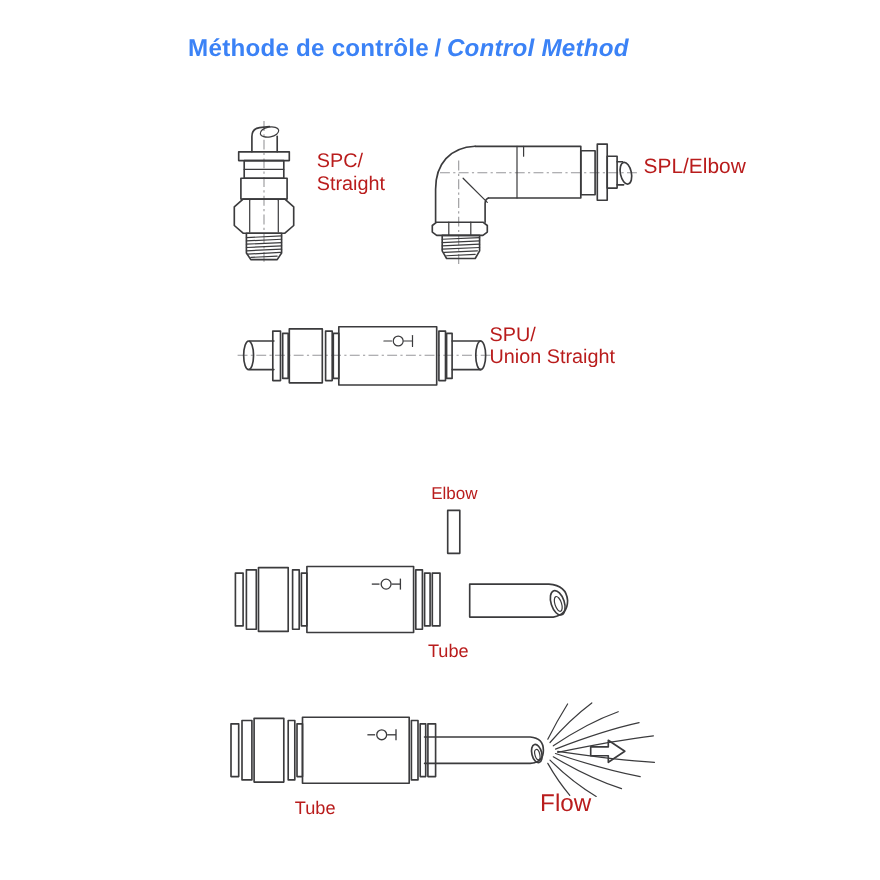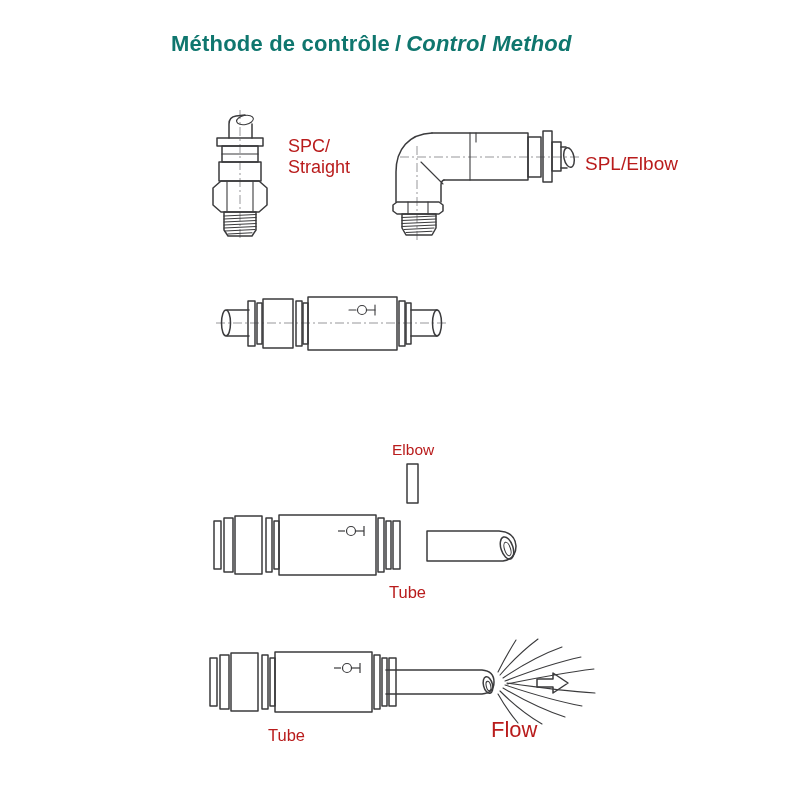--- a/index.html
+++ b/index.html
@@ -1,25 +1,25 @@
 <!DOCTYPE html>
 <html><head>
 <meta charset="utf-8">
 <style>
   html,body{margin:0;padding:0;}
   body{width:800px;height:800px;background:#ffffff;position:relative;overflow:hidden;
        font-family:"Liberation Sans",sans-serif;}
   .page{position:absolute;inset:0;background:#ffffff;}
   .title{position:absolute;left:171px;top:31px;font-size:22px;font-weight:bold;
-         color:#0f766e;letter-spacing:.2px;white-space:nowrap;}
+         color:#3b82f6;letter-spacing:.2px;white-space:nowrap;}
   .title .sep{margin:0 5px;}
   .title .en{font-style:italic;}
   .lbl{position:absolute;color:#b91c1c;white-space:nowrap;}
   #lbl-spc{left:288px;top:136px;font-size:18px;line-height:21px;}
-  #lbl-spl{left:585px;top:141px;font-size:19px;margin-top:12px;}
+  #lbl-spl{left:585px;top:141px;font-size:19px;}
   #lbl-spu{left:445px;top:294px;font-size:18px;line-height:20px;}
   #lbl-stop{left:392px;top:441px;font-size:15.5px;}
   #lbl-tube-mid{left:389px;top:583px;font-size:16.5px;}
   #lbl-tube-bottom{left:268px;top:726px;font-size:16.5px;}
   #lbl-flow{left:491px;top:717px;font-size:22px;}
   svg.art{position:absolute;left:0;top:0;}
   .ln{fill:none;stroke:#3b3b3d;stroke-width:1.5;stroke-linejoin:round;stroke-linecap:round;}
   .thin{stroke-width:1.1;}
   .cl{fill:none;stroke:#97979a;stroke-width:1;stroke-dasharray:9 3 2 3;}
   .flowln{fill:none;stroke:#3b3b3d;stroke-width:1.1;stroke-linecap:round;}
@@ -160,20 +160,24 @@
     <path class="ln" fill="#ffffff" d="M537 679 H553 V673 L568 683 L553 693 V687 H537 Z"></path>
   </svg>
 
   <div class="lbl" id="lbl-spc">
     <div>SPC/</div>
     <div>Straight</div>
   </div>
 
   <div class="lbl" id="lbl-spl">SPL/Elbow</div>
 
+  <div class="lbl" id="lbl-spu">
+    <div>SPU/</div>
+    <div>Union Straight</div>
+  </div>
 
   <div class="lbl" id="lbl-stop">Elbow</div>
 
   <div class="lbl" id="lbl-tube-mid">Tube</div>
 
   <div class="lbl" id="lbl-tube-bottom">Tube</div>
 
   <div class="lbl" id="lbl-flow">Flow</div>
 </div>
 

